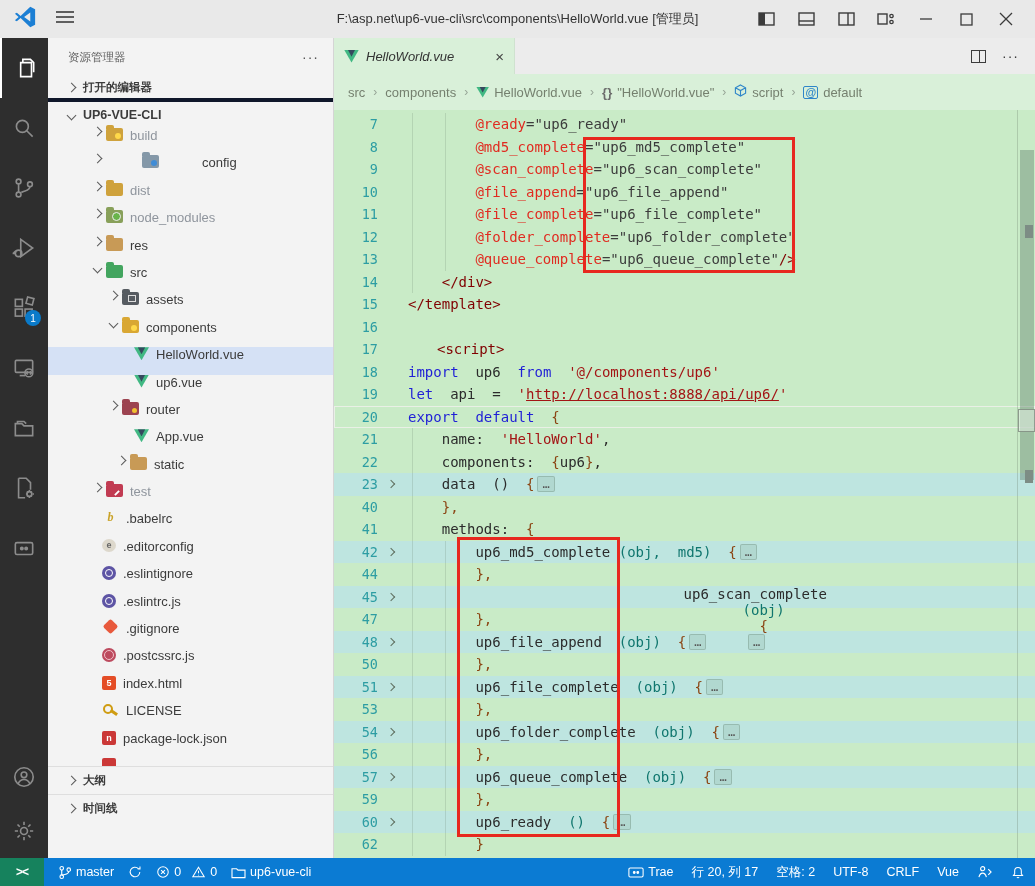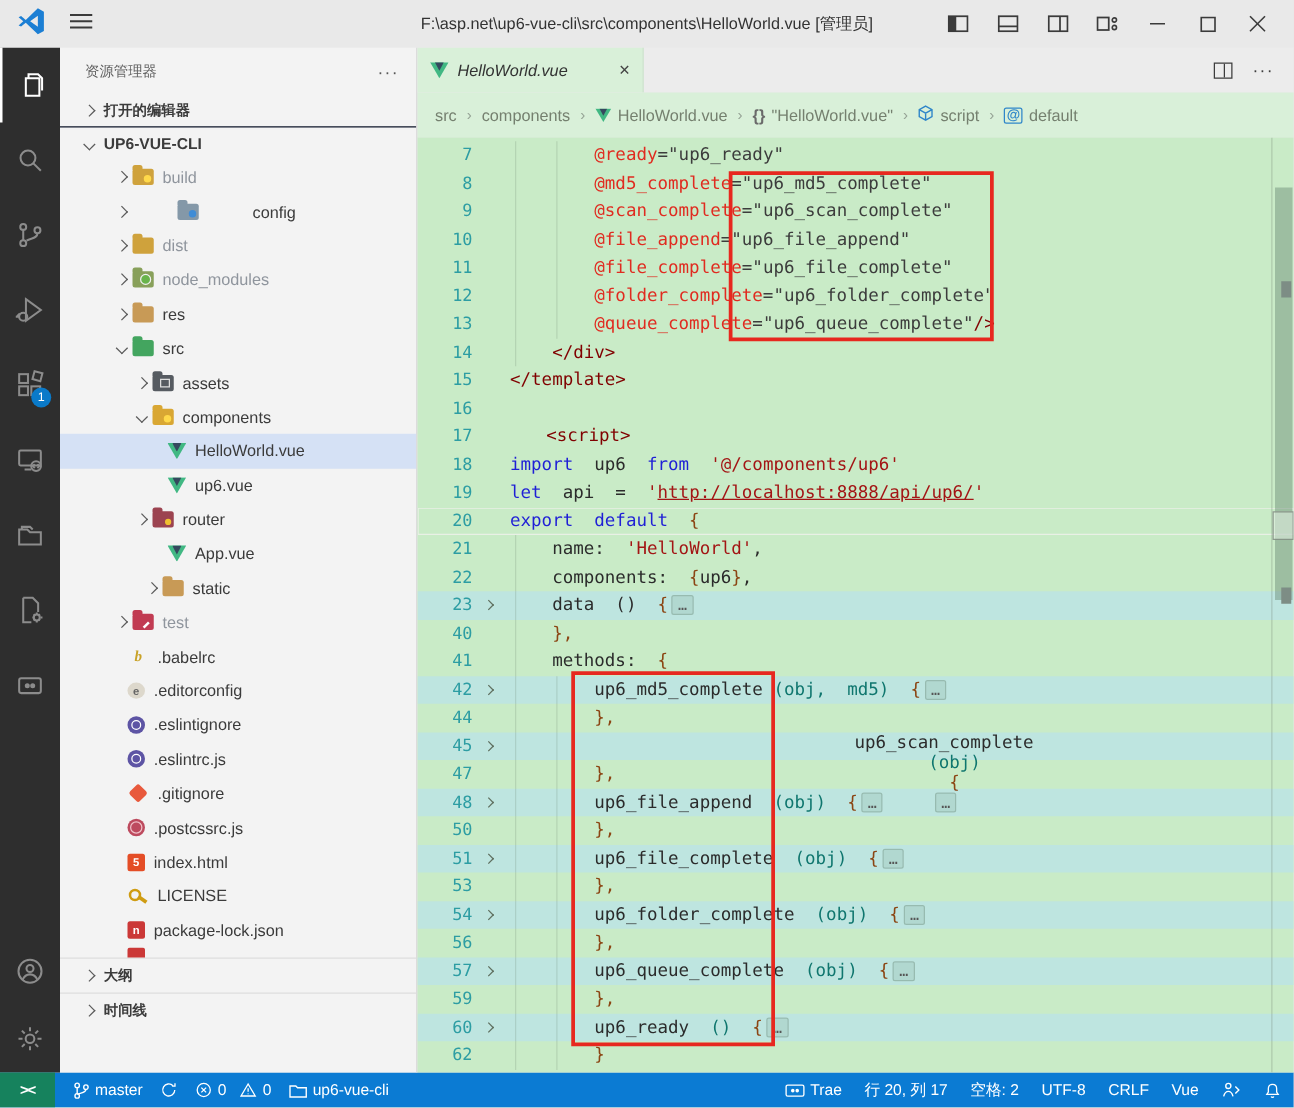--- a/index.html
+++ b/index.html
@@ -23,24 +23,24 @@
   .ab-item.active svg{stroke:#fff}
   .ab-badge{position:absolute;right:7px;bottom:12px;background:#0a7ac9;color:#fff;font-size:10px;width:16px;height:16px;border-radius:50%;display:flex;align-items:center;justify-content:center}
   .ab-spacer{flex:1}
   .ab-item.small{height:54px}
 
   
   .sidebar{width:286px;background:#f3f3f3;border-right:1px solid #d5d5d5;display:flex;flex-direction:column;flex:none;overflow:hidden}
   .sb-title{height:38px;display:flex;align-items:center;justify-content:space-between;padding:0 14px 0 20px;font-size:11.5px;color:#616161}
   .sb-dots{color:#555;font-size:14px;letter-spacing:1px;cursor:pointer}
   .sb-section{height:26px;display:flex;align-items:center;gap:8px;padding-left:20px;font-size:11.5px;font-weight:bold;color:#3b3b3b;cursor:pointer}
-  .sb-section.bordered{border-bottom:1px solid #0f172a}
+  .sb-section.bordered{border-bottom:4px solid #0f172a}
   .sb-project{height:26px;display:flex;align-items:center;gap:8px;padding-left:20px;font-size:12.5px;font-weight:bold;color:#3b3b3b;cursor:pointer}
   .tree{flex:none}
-  .trow{height:27.4px;display:flex;align-items:center;font-size:13px;color:#3b3b3b;cursor:pointer;white-space:nowrap}
+  .trow{height:27.4px;display:flex;align-items:flex-start;font-size:13px;color:#3b3b3b;cursor:pointer;white-space:nowrap}
   .trow.sel{background:#d5e1f5}
   .trow .dim{color:#8f959d}
   .tspacer{width:14px;flex:none}
   .chevslot{width:18px;flex:none;display:flex;align-items:center;justify-content:center}
   .chev{display:inline-block;width:7px;height:7px;border-right:1.6px solid #5a5a5a;border-bottom:1.6px solid #5a5a5a}
   .chev.r{transform:rotate(-45deg)}
   .chev.d{transform:rotate(45deg)}
   .partial-row{height:8px;overflow:hidden;display:flex;padding-left:54px}
   .sb-bottom{border-top:1px solid #dedede}
 

